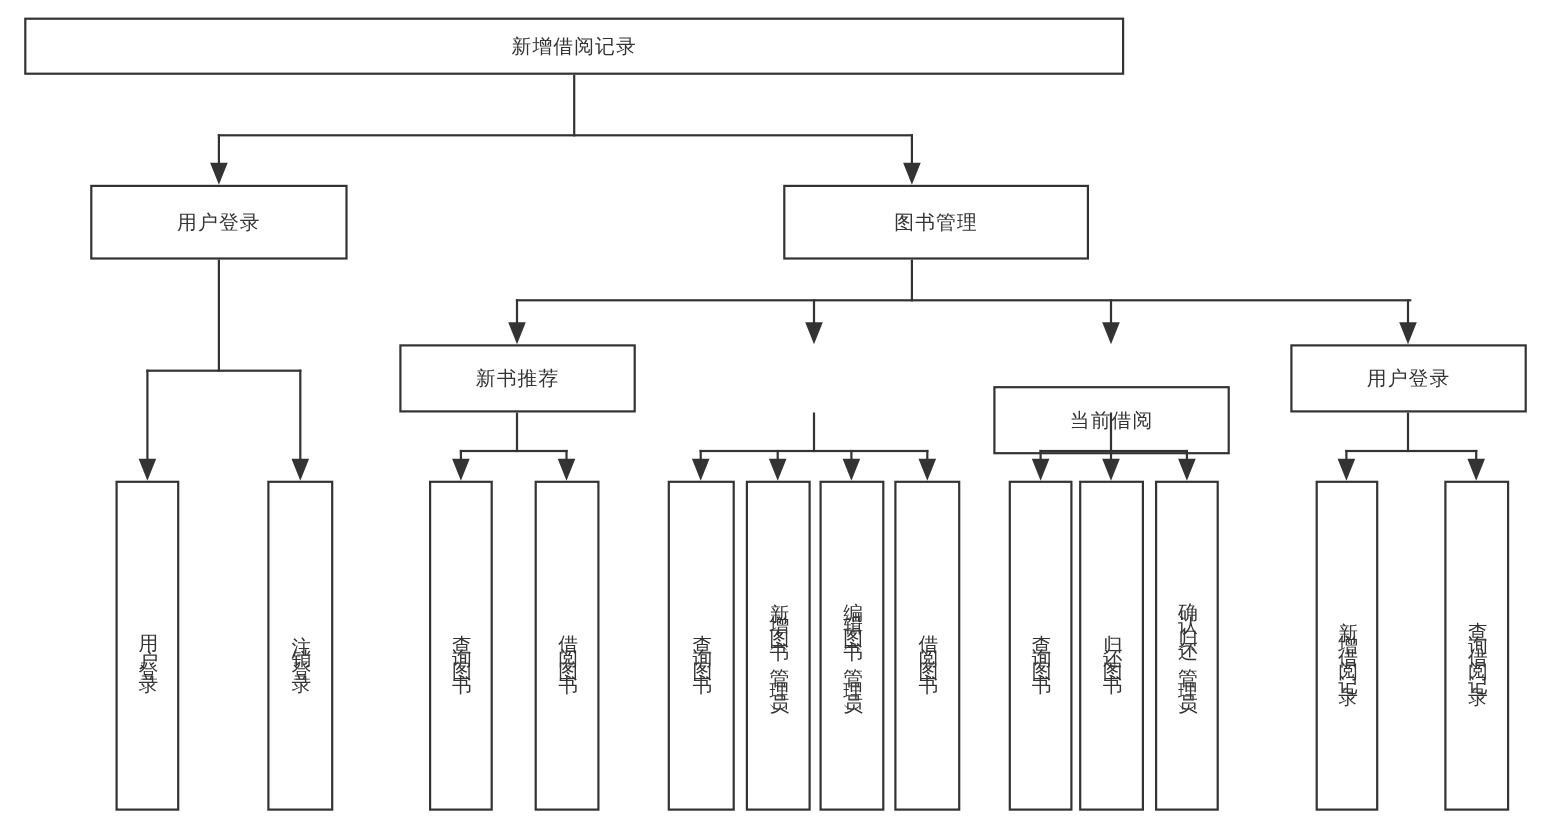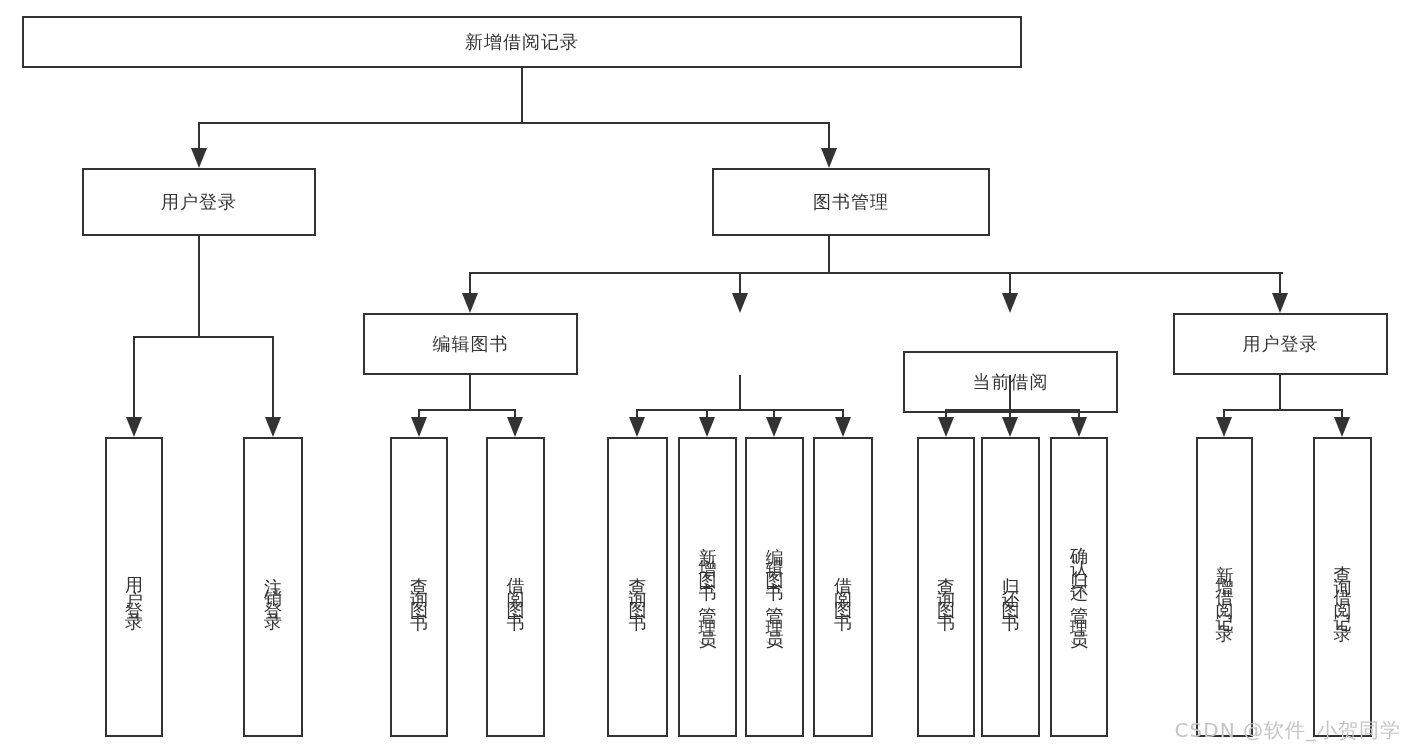--- a/index.html
+++ b/index.html
@@ -84,21 +84,21 @@
   <div class="vl" style="left:469px;  top:272px; height:23px;"></div>
   <div class="vl" style="left:739px;  top:272px; height:23px;"></div>
   <div class="vl" style="left:1009px; top:272px; height:23px;"></div>
   <div class="vl" style="left:1279px; top:272px; height:23px;"></div>
   <div class="arrow" style="left:462px;  top:293px;"></div>
   <div class="arrow" style="left:732px;  top:293px;"></div>
   <div class="arrow" style="left:1002px; top:293px;"></div>
   <div class="arrow" style="left:1272px; top:293px;"></div>
 
   <div class="box" style="left:363px; top:313px; width:215px; height:62px;">
-    <span>编辑图书</span>
+    <span>新书推荐</span>
   </div>
   <div class="box" style="left:903px; top:313px; width:215px; height:62px;margin-top:38px;">
     <span>当前借阅</span>
   </div>
   <div class="box" style="left:1173px; top:313px; width:215px; height:62px;">
     <span>用户登录</span>
   </div>
 
   <div class="vl" style="left:469px; top:375px; height:36px;"></div>
   <div class="hl" style="left:418px; top:409px; width:98px;"></div>
@@ -167,15 +167,14 @@
   <div class="box leaf" style="left:1050px; top:437px; width:58px; height:300px;">
     <span>确认归还（管理员）</span>
   </div>
   <div class="box leaf" style="left:1196px; top:437px; width:57px; height:300px;">
     <span>新增借阅记录</span>
   </div>
   <div class="box leaf" style="left:1313px; top:437px; width:59px; height:300px;">
     <span>查询借阅记录</span>
   </div>
 
-  <div class="watermark">CSDN @软件_小贺同学</div>
 
 </div>
 
 </body></html>

